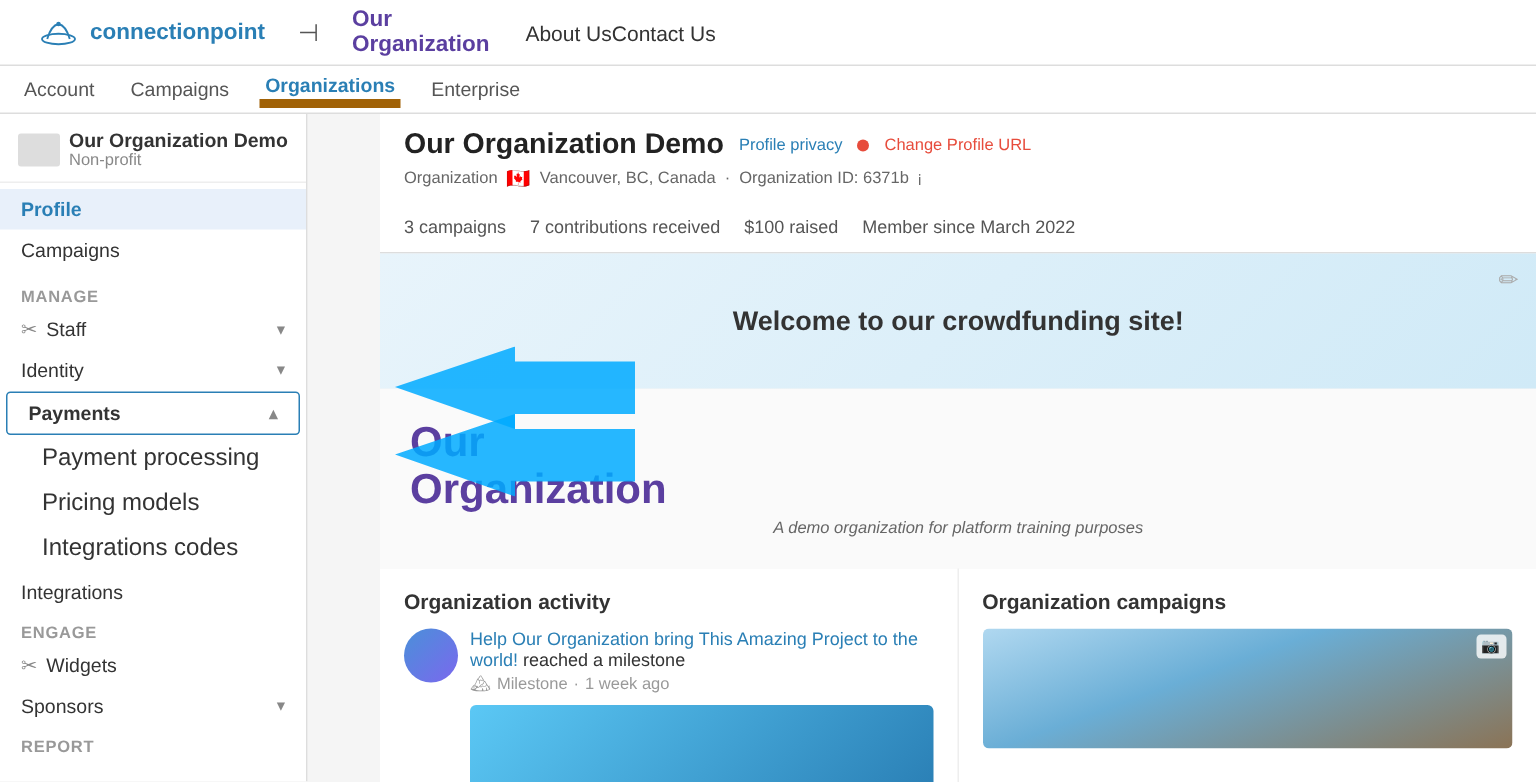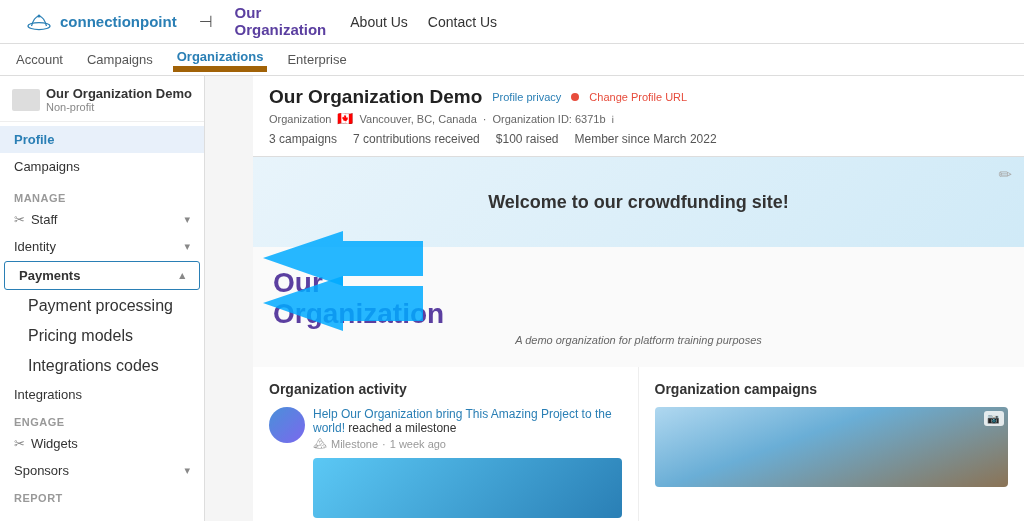--- a/index.html
+++ b/index.html
@@ -35,21 +35,20 @@
       height: 24px;
     }
     .nav-collapse-btn {
       font-size: 16px;
       color: #555;
       cursor: pointer;
       padding: 4px 6px;
     }
     .top-nav-links {
       display: flex;
-      gap: 20px;
       margin-left: 8px;
       text-align: center;
     }
     .top-nav-link {
       color: #333;
       text-decoration: none;
       font-size: 14px;
     }
 
     
@@ -203,21 +202,21 @@
       margin-top: 3px;
       display: flex;
       align-items: center;
       gap: 6px;
       flex-wrap: wrap;
     }
     .profile-meta .flag { font-size: 13px; }
     .profile-stats {
       display: flex;
       gap: 16px;
-      margin-top: 6px;
+      margin-top: 18px;
       font-size: 12px;
       color: #555;
     }
 
     
     .welcome-banner {
       background: linear-gradient(135deg, #e8f4fb, #d0eaf7);
       padding: 30px 20px;
       text-align: center;
       position: relative;

